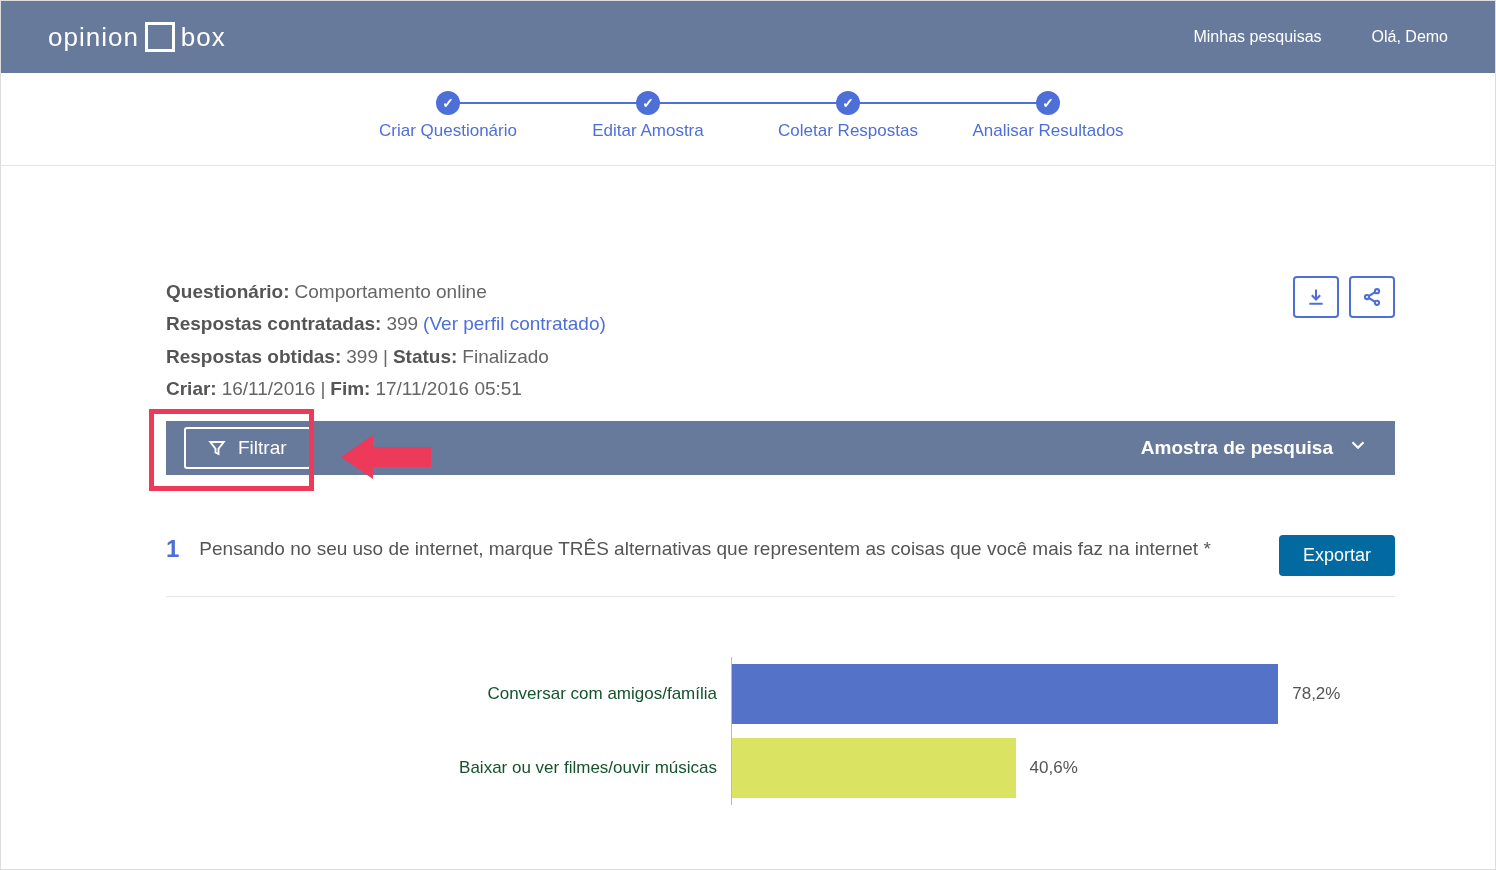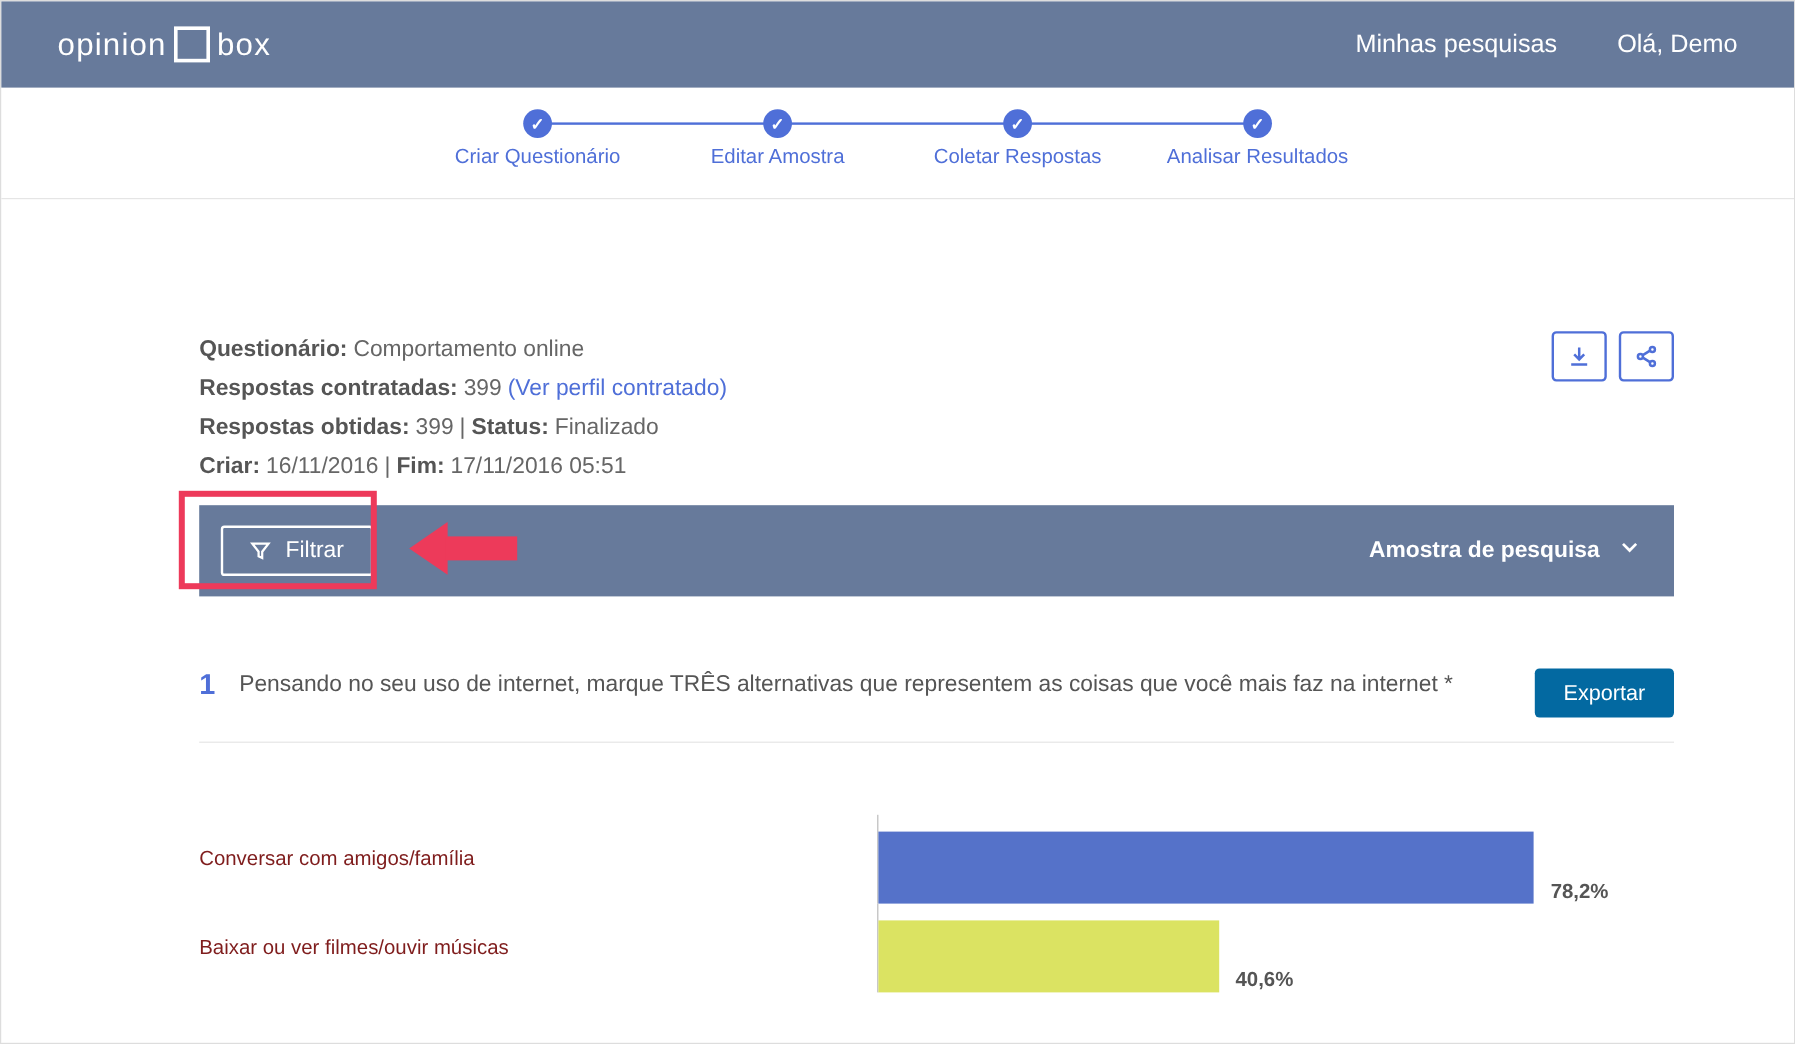--- a/index.html
+++ b/index.html
@@ -1,64 +1,64 @@
 <!DOCTYPE html>
 <html><head>
 <meta charset="utf-8">
 <style>
 * { margin: 0; padding: 0; box-sizing: border-box; }
 body { font-family: -apple-system, BlinkMacSystemFont, "Segoe UI", Arial, sans-serif; background: #fff; width: 1496px; height: 870px; overflow: hidden; border: 1px solid #ddd; }
 
 .header { background: #677a9b; height: 72px; display: flex; align-items: center; justify-content: space-between; padding: 0 47px; color: #fff; }
 .logo { display: flex; align-items: center; gap: 6px; font-size: 26px; font-weight: 300; letter-spacing: 1px; }
 .logo-square { width: 30px; height: 30px; border: 3px solid #fff; display: inline-block; }
-.header-right { display: flex; gap: 50px; font-size: 21px; align-items: center; }
+.header-right { display: flex; gap: 50px; font-size: 16px; align-items: center; }
 .header-link { cursor: pointer; }
 
 .stepper { display: flex; justify-content: center; align-items: flex-start; padding: 18px 0 24px; border-bottom: 1px solid #e5e5e5; gap: 0; }
 .step { display: flex; flex-direction: column; align-items: center; position: relative; width: 200px; }
 .step-circle { width: 24px; height: 24px; border-radius: 50%; background: #4f6fd8; display: flex; align-items: center; justify-content: center; z-index: 2; margin-bottom: 6px; }
 .step-check { color: #fff; font-size: 14px; font-weight: bold; }
 .step-label { color: #4f6fd8; font-size: 17px; font-weight: 500; text-align: center; }
 .step-line { position: absolute; top: 11px; left: 50%; width: 200px; height: 2px; background: #4f6fd8; z-index: 1; }
 .step:last-child .step-line { display: none; }
 
 .content { padding: 110px 100px 0 165px; }
 
 .meta { color: #666; font-size: 19px; line-height: 1.7; margin-bottom: 16px; }
 .meta-row { display: flex; gap: 5px; }
 .meta-label { font-weight: 600; color: #555; }
 .meta-link { color: #4f6fd8; cursor: pointer; }
 .meta-top { display: flex; justify-content: space-between; align-items: flex-start; }
 .meta-actions { display: flex; gap: 10px; }
 .icon-btn { width: 46px; height: 42px; border: 2px solid #4f6fd8; border-radius: 4px; background: #fff; display: flex; align-items: center; justify-content: center; cursor: pointer; color: #4f6fd8; }
 
-.filter-bar { background: #677a9b; height: 76px; display: flex; align-items: center; justify-content: space-between; padding: 0 26px 0 18px; position: relative; }
+.filter-bar { background: #677a9b; height: 54px; display: flex; align-items: center; justify-content: space-between; padding: 0 26px 0 18px; position: relative; }
 .filter-btn { border: 2px solid #fff; background: transparent; color: #fff; padding: 8px 22px; font-size: 19px; border-radius: 3px; display: flex; align-items: center; gap: 12px; cursor: pointer; }
 .sample-info { color: #fff; text-align: center; display: flex; align-items: center; gap: 14px; }
 .sample-text { font-size: 19px; line-height: 1.3; }
 .sample-text .line1 { font-weight: 600; }
 .help-circle { width: 20px; height: 20px; border-radius: 50%; background: #fff; color: #677a9b; display: inline-flex; align-items: center; justify-content: center; font-size: 13px; font-weight: bold; margin-left: 4px; }
 .chevron { font-size: 22px; cursor: pointer; }
 
 .highlight-box { position: absolute; border: 5px solid #ed3a5a; left: -17px; top: -12px; width: 165px; height: 82px; pointer-events: none; }
 .arrow-annotation { position: absolute; left: 175px; top: 14px; width: 90px; height: 44px; pointer-events: none; }
 .arrow-body { position: absolute; left: 30px; top: 12px; width: 60px; height: 20px; background: #ed3a5a; }
 .arrow-head { position: absolute; left: 0; top: 0; width: 0; height: 0; border-top: 22px solid transparent; border-bottom: 22px solid transparent; border-right: 32px solid #ed3a5a; }
 
 .question-section { margin-top: 60px; }
 .question-header { display: flex; align-items: flex-start; gap: 20px; padding-bottom: 20px; border-bottom: 1px solid #e5e5e5; }
 .question-number { color: #4f6fd8; font-size: 24px; font-weight: 600; }
 .question-text { color: #555; font-size: 19px; line-height: 1.5; flex: 1; padding-right: 30px; }
 .export-btn { background: #0369a1; color: #fff; border: none; padding: 10px 24px; font-size: 18px; border-radius: 4px; cursor: pointer; }
 
 .chart { margin-top: 60px; margin-left: 0; }
 .chart-row { display: flex; align-items: center; height: 74px; gap: 0; }
-.chart-label { width: 565px; text-align: left; padding-right: 14px; color: #7f1d1d; font-size: 17px; }
-.chart-bar-zone { position: relative; flex: 1; height: 100%; border-left: 1px solid #bbb; display: flex; align-items: flex-end; font-weight: bold; }
+.chart-label { width: 565px; text-align: right; padding-right: 14px; color: #14532d; font-size: 17px; }
+.chart-bar-zone { position: relative; flex: 1; height: 100%; border-left: 1px solid #bbb; display: flex; align-items: center; }
 .chart-bar { height: 60px; display: flex; align-items: center; }
 .chart-value { margin-left: 14px; color: #555; font-size: 17px; }
 .bar-blue { background: #5572c9; }
 .bar-yellow { background: #dbe362; }
 </style>
 </head>
 <body>
 
 <div class="header">
   <div class="logo">

